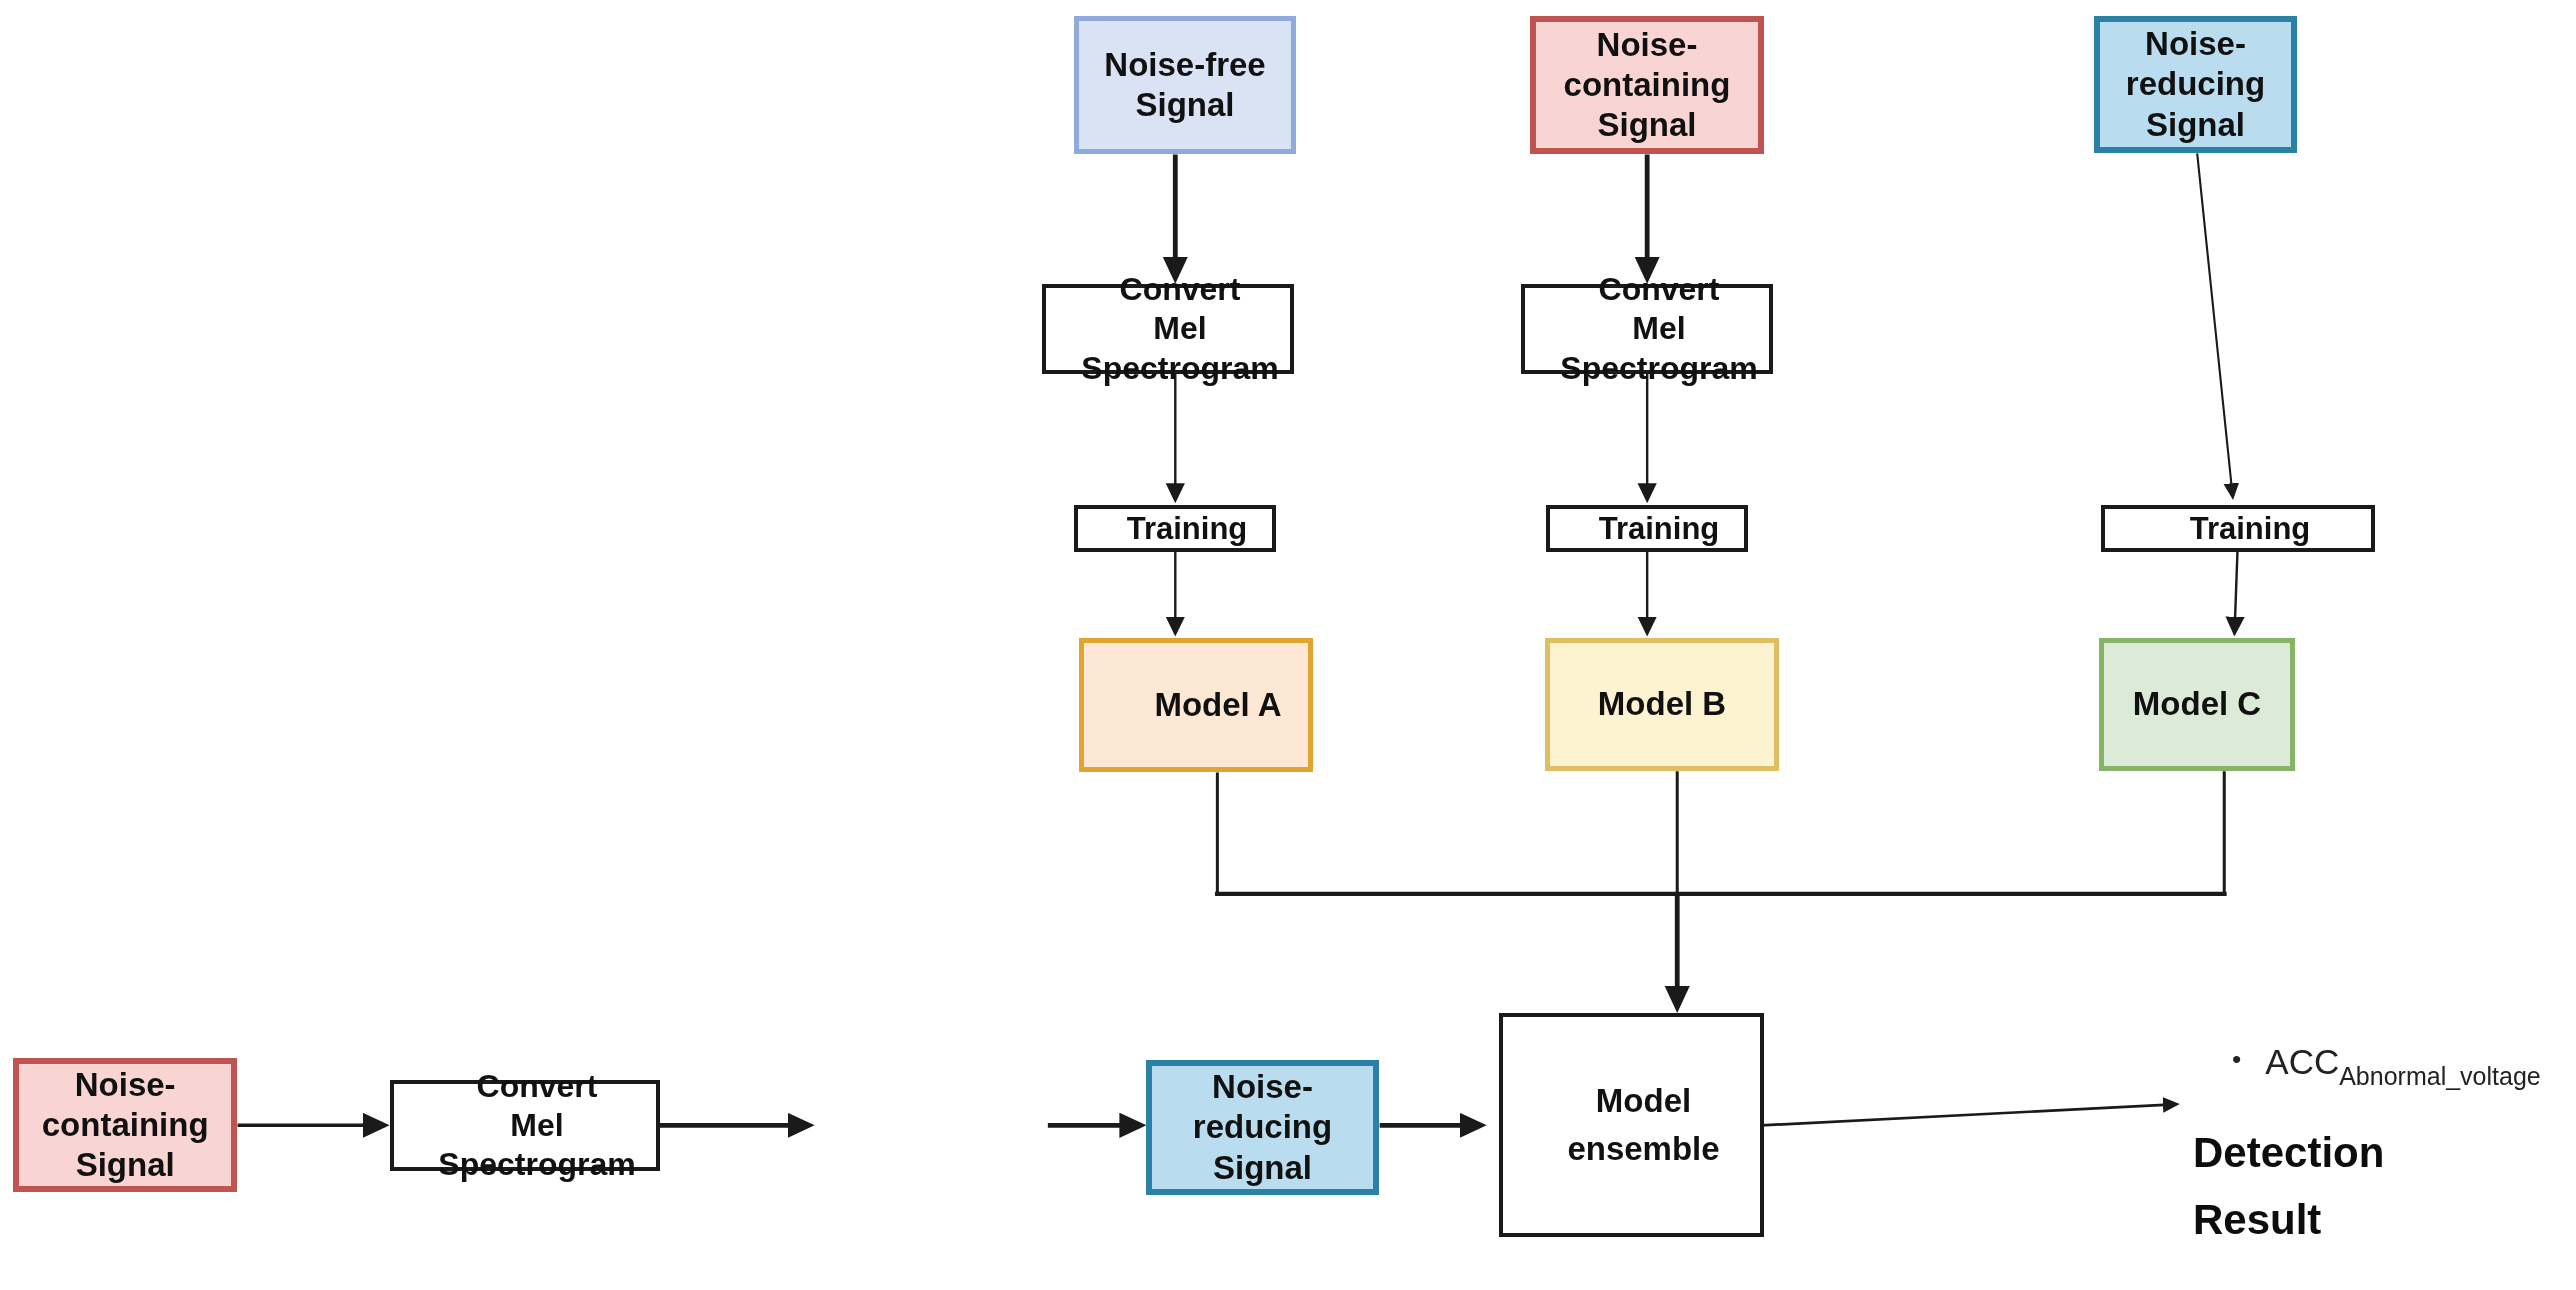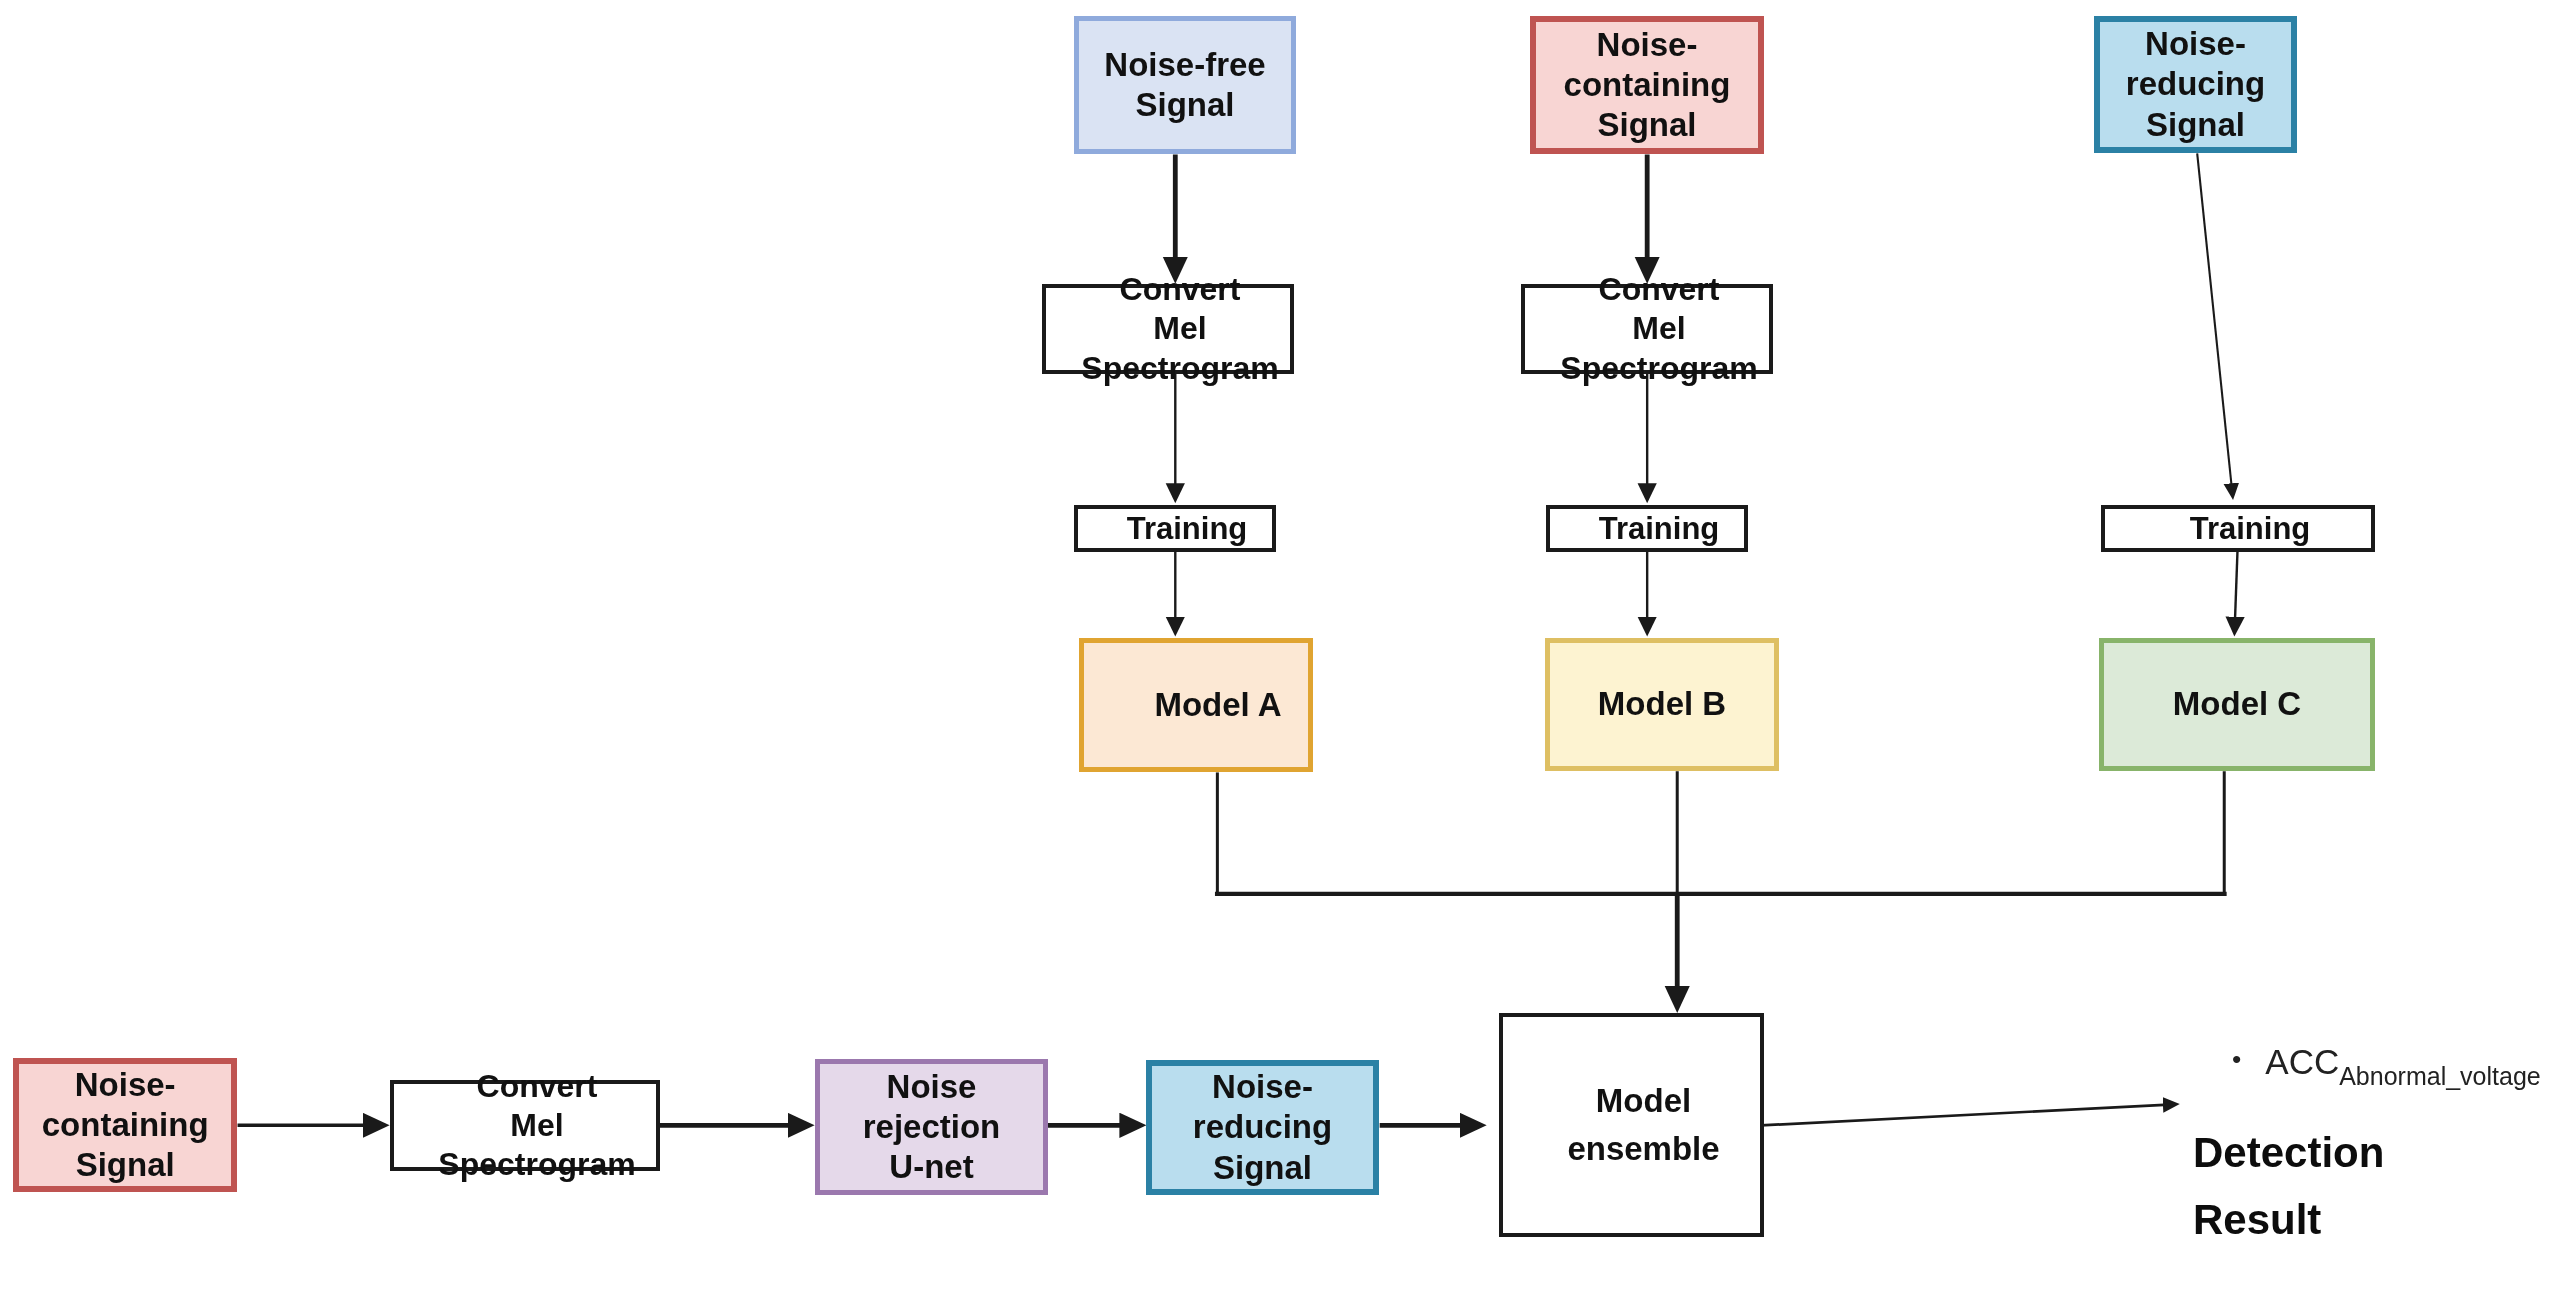--- a/index.html
+++ b/index.html
@@ -118,30 +118,28 @@
   <div class="box fs52 bw7 plain" style="left:1074px;top:505px;width:202px;height:47px;">Training</div>
 
   <div class="box fs52 bw7 plain" style="left:1546px;top:505px;width:202px;height:47px;">Training</div>
 
   <div class="box fs52 bw7 plain" style="left:2101px;top:505px;width:274px;height:47px;">Training</div>
 
   <div class="box fs55 bw9" style="left: 1079px; top: 638px; width: 234px; height: 134px; background-color: rgb(252, 232, 212); border-color: rgb(224, 164, 49); padding-left: 44px;">Model A</div>
 
   <div class="box fs55 bw9" style="left: 1545px; top: 638px; width: 234px; height: 133px; background-color: rgb(253, 243, 209); border-color: rgb(222, 191, 99);">Model B</div>
 
-  <div class="box fs55 bw9" style="left: 2099px; top: 638px; width: 276px; height: 133px; background-color: rgb(220, 234, 216); border-color: rgb(136, 180, 106);">Model C</div>
+  <div class="box fs55 bw9" style="left: 2099px; top: 638px; width: 196px; height: 133px; background-color: rgb(220, 234, 216); border-color: rgb(136, 180, 106);">Model C</div>
 
   <div class="box fs55 bw10" style="left: 13.2px; top: 1058px; width: 224px; height: 134px; background-color: rgb(248, 213, 211); border-color: rgb(191, 84, 81);">Noise-containing
 Signal</div>
 
   <div class="box fs53 bw7 plain" style="left:390px;top:1080px;width:270px;height:91px;">Convert
 Mel Spectrogram</div>
 
-  <div class="box fs55 bw9" style="left: 815px; top: 1059px; width: 233px; height: 136px; background-color: rgb(229, 217, 234); border-color: rgb(155, 120, 174);">Noise rejection
-U-net</div>
 
   <div class="box fs55 bw10" style="left: 1146px; top: 1060px; width: 233px; height: 135px; background-color: rgb(185, 221, 238); border-color: rgb(43, 129, 165);">Noise-reducing
 Signal</div>
 
   <div class="box fs55 bw8 plain" style="left:1499px;top:1013px;width:265px;height:224px;line-height:1.45;">Model
 ensemble</div>
 
 
   <div class="bullet-item" style="left:2232px;top:1042px;">
     <span class="bullet-dot">•</span>

